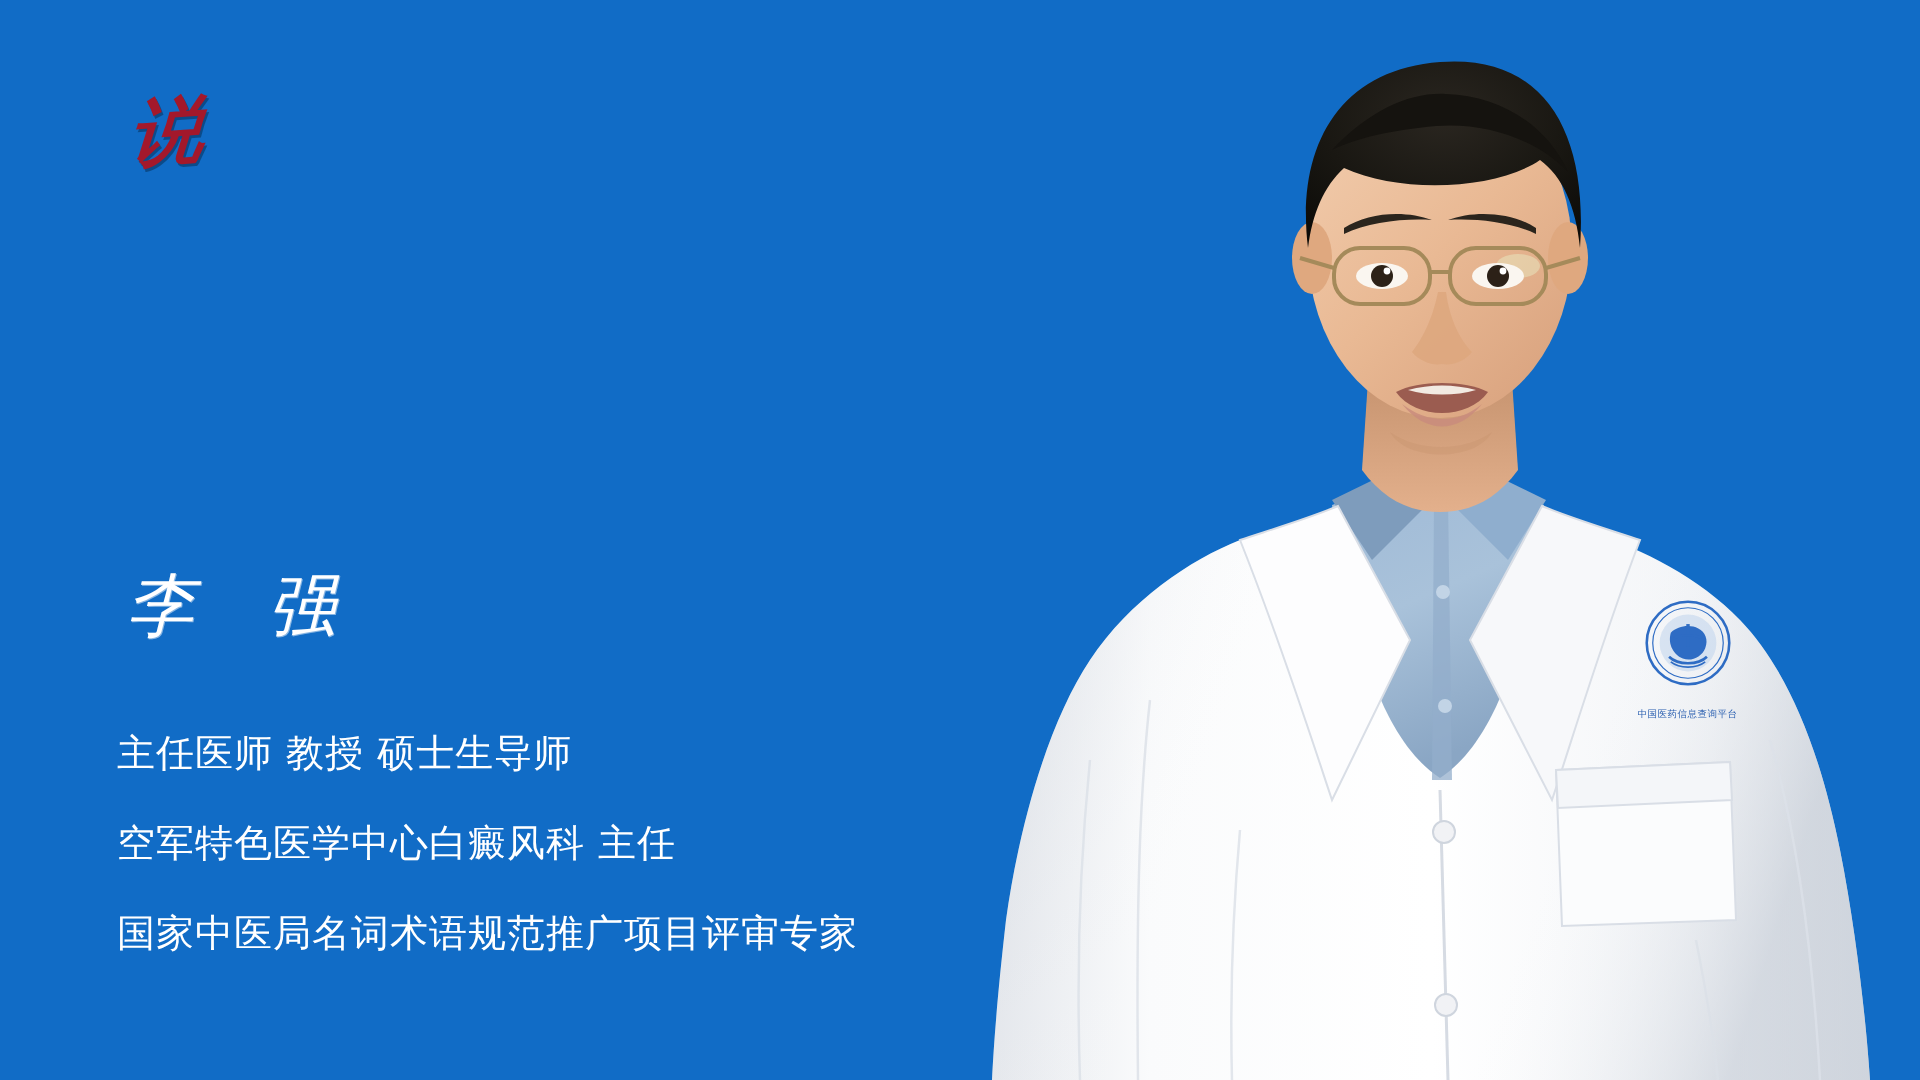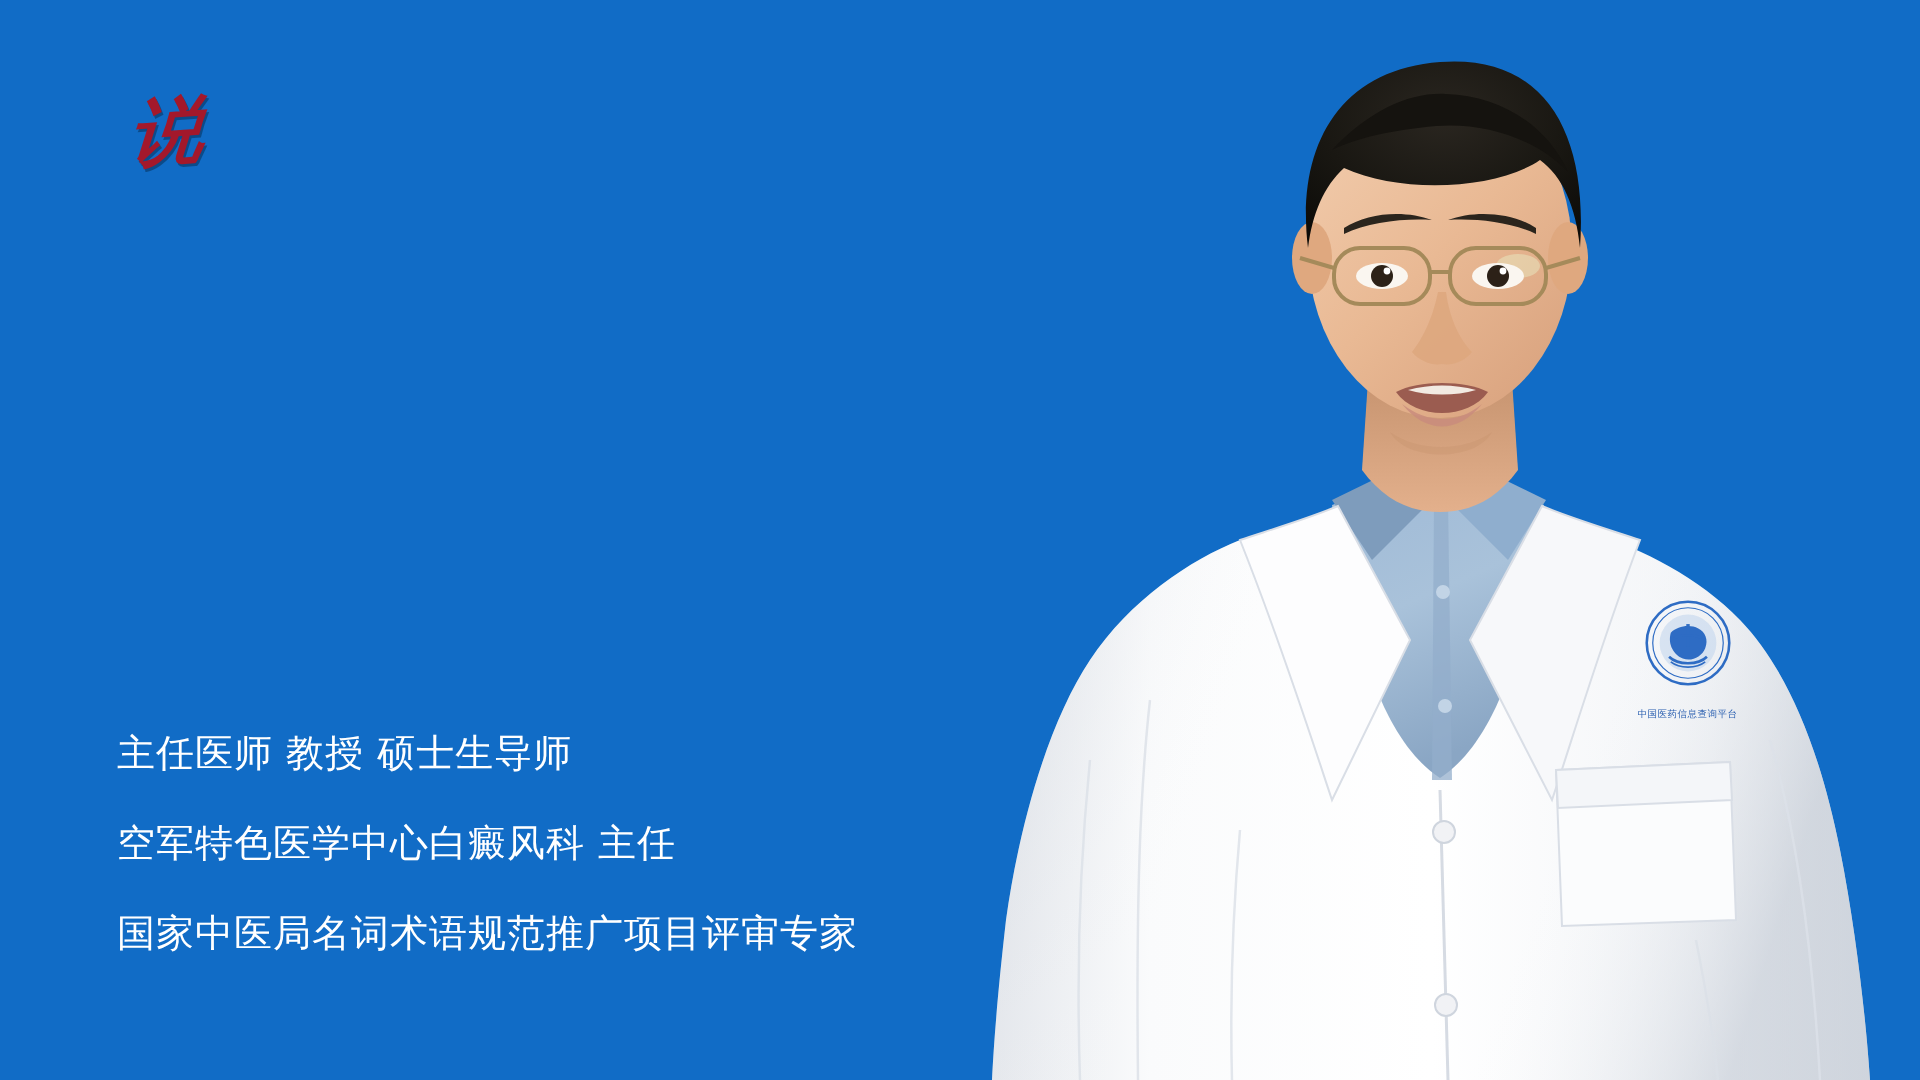--- a/index.html
+++ b/index.html
@@ -100,20 +100,21 @@
 </head>
 <body>
 
 <div id="stage" style="background: rgb(17, 108, 198);">
 
   <div class="brand">
     <span class="brand-accent" style="color: rgb(163, 24, 43);">说</span>
   </div>
 
 
+  <div class="doctor-name">李 强</div>
 
   <div class="credentials">
     <div class="credential-line">主任医师  教授  硕士生导师</div>
     <div class="credential-line">空军特色医学中心白癜风科  主任</div>
     <div class="credential-line">国家中医局名词术语规范推广项目评审专家</div>
   </div>
 
   <div class="doctor-photo">
     <svg class="dp-svg" viewBox="0 0 980 1080" preserveAspectRatio="xMidYMax meet">
       <defs>

